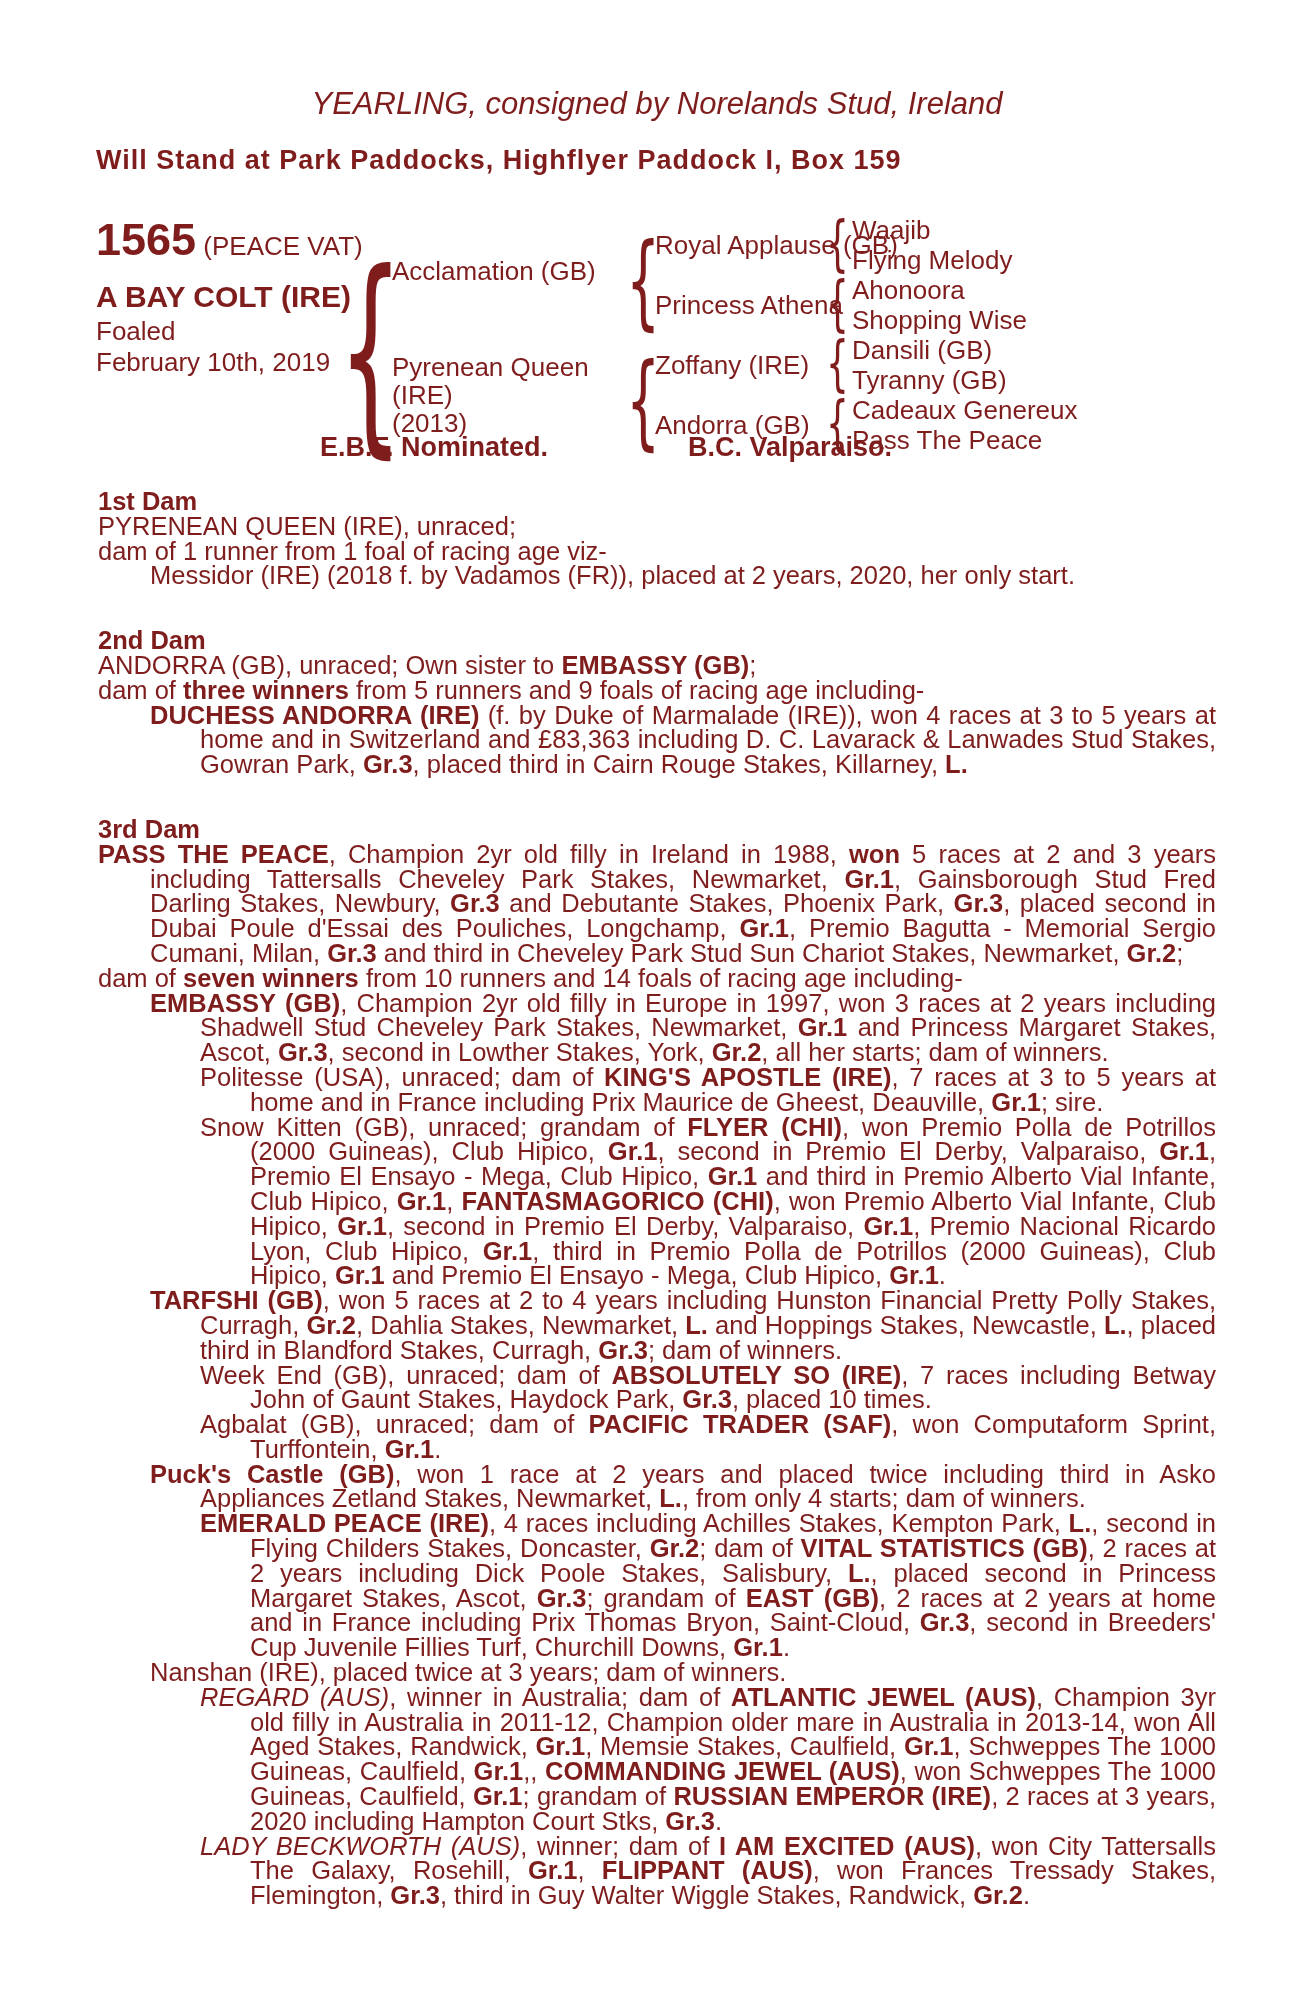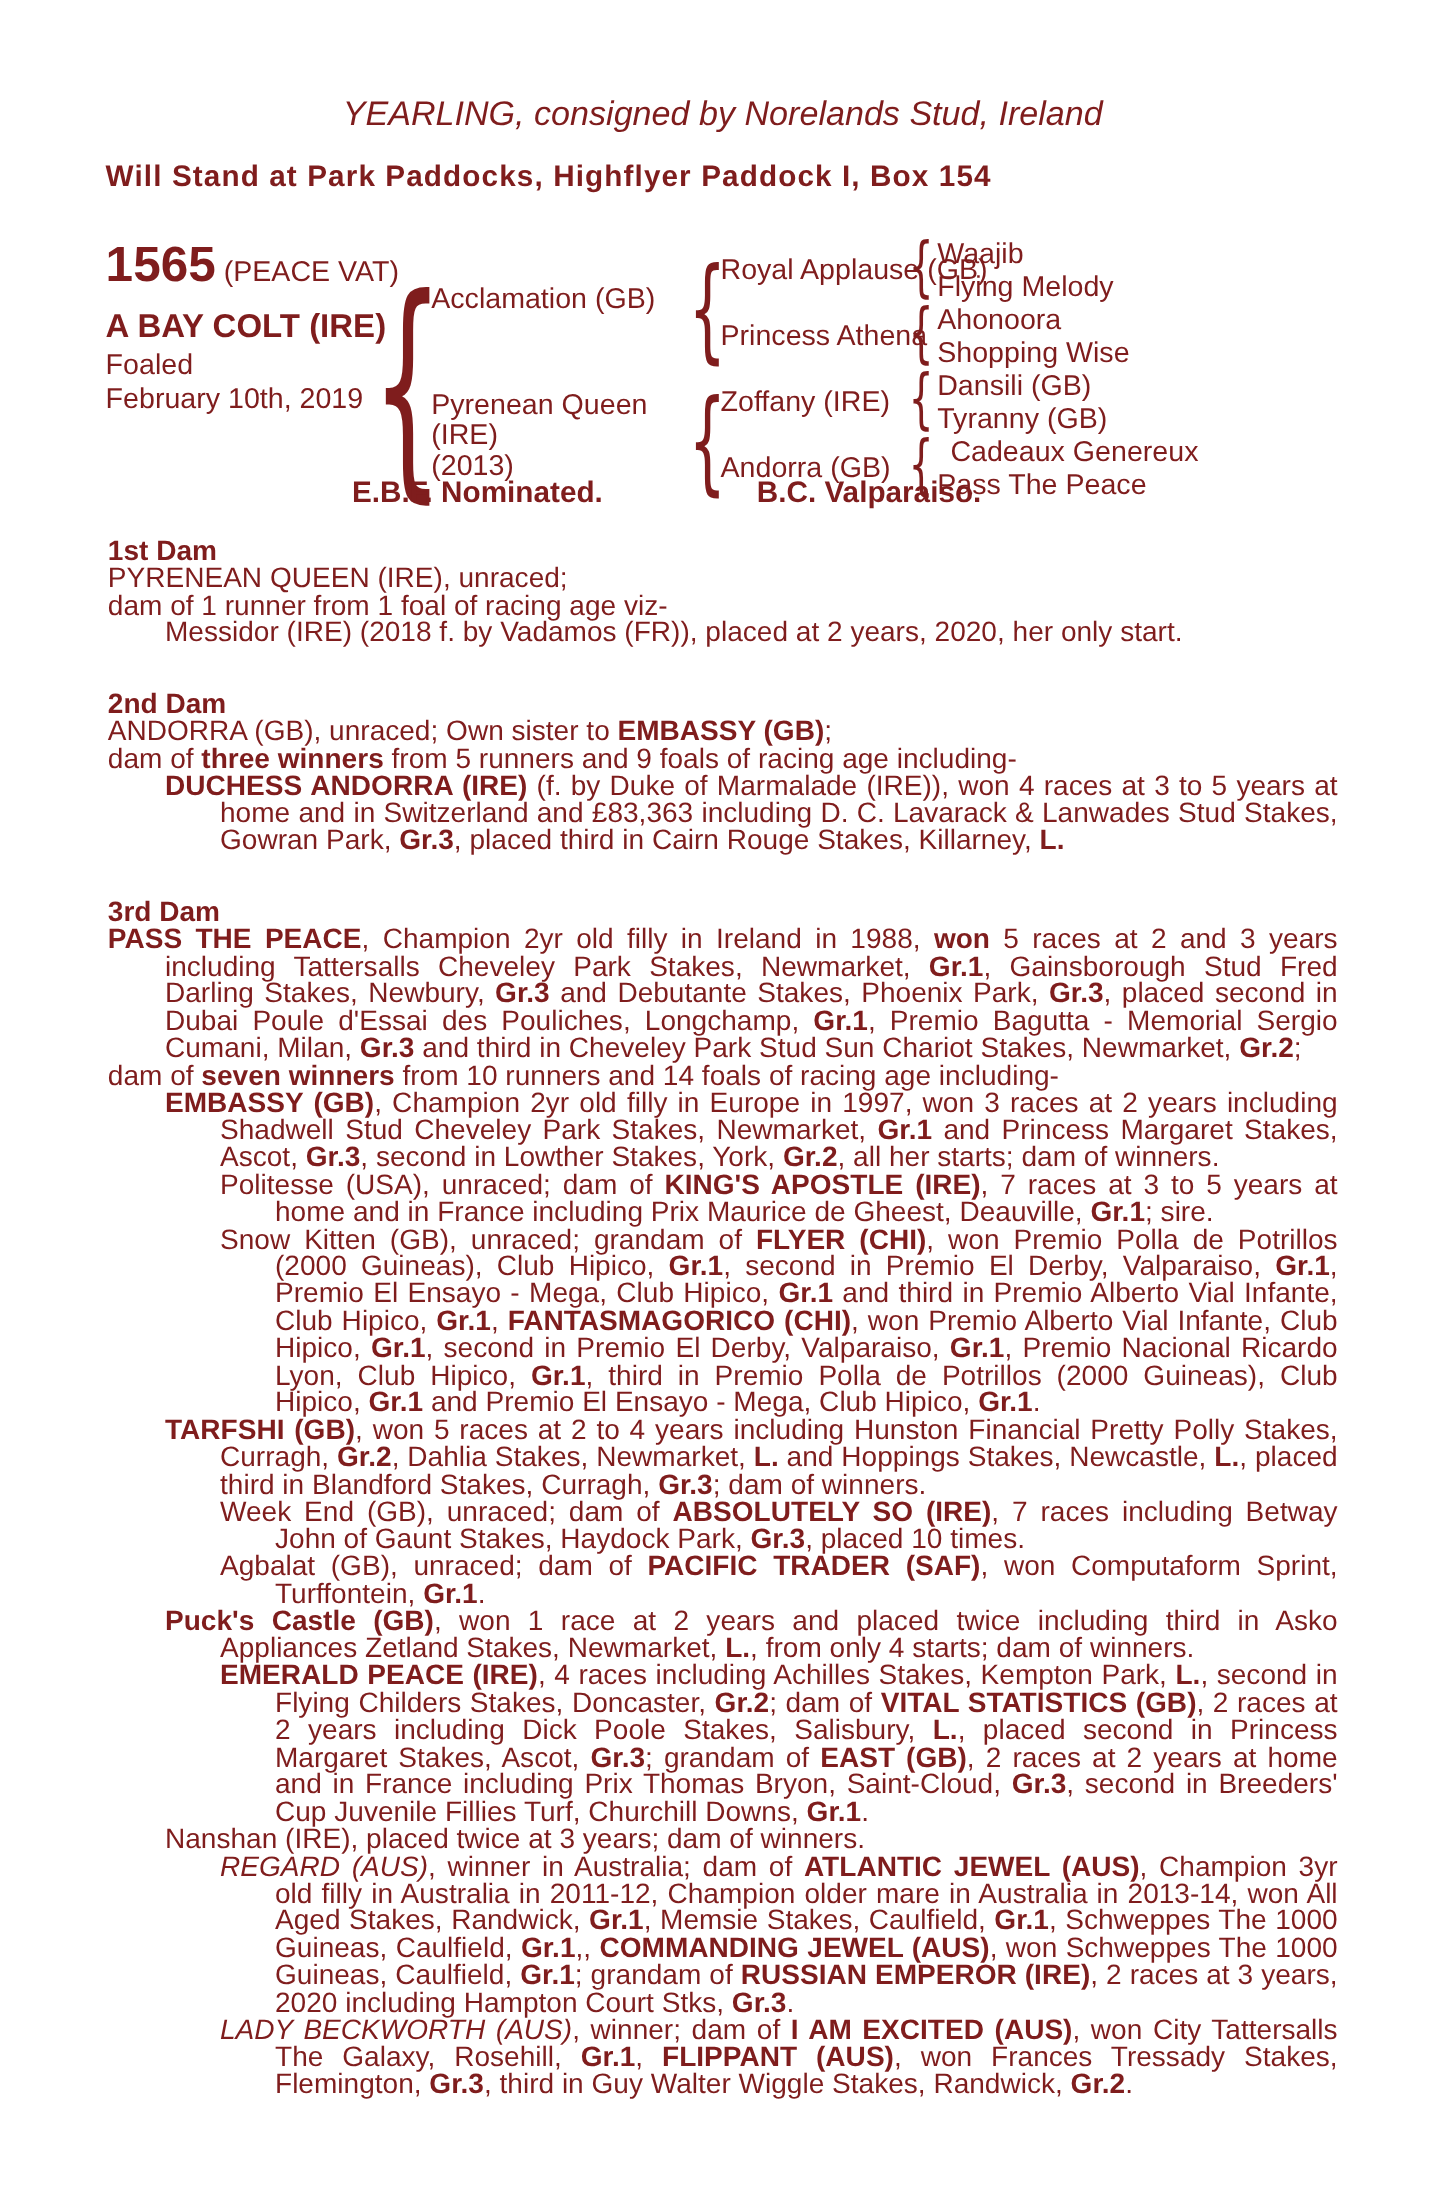--- a/index.html
+++ b/index.html
@@ -18,21 +18,21 @@
   .foaled{left:96px;top:316px;}
   .foaleddate{left:96px;top:347px;}
   .sire{left:392px;top:256px;}
   .dam1{left:392px;top:352px;}
   .dam2{left:392px;top:380px;}
   .dam3{left:392px;top:408px;}
   .gp{left:655px;}
   .gp0{top:230px;}.gp1{top:290px;}.gp2{top:350px;}.gp3{top:410px;}
   .ggp{left:852px;}
   .ggp0{top:215px;}.ggp1{top:245px;}.ggp2{top:275px;}.ggp3{top:305px;}
-  .ggp4{top:335px;}.ggp5{top:365px;}.ggp6{top:395px;margin-left:12px;}.ggp7{top:425px;}
+  .ggp4{top:335px;}.ggp5{top:365px;}.ggp6{top:395px;}.ggp7{top:425px;}
   .ebf{left:320px;top:432px;font-weight:bold;font-size:27px;}
   .bc{left:688px;top:432px;font-weight:bold;font-size:27px;}
   .brace{position:absolute;font-family:"DejaVu Sans",sans-serif;font-weight:normal;}
   .brace::before{content:"{";display:block;}
   .brM{left:338px;top:244px;font-size:205px;line-height:205px;
        transform:scale(0.5,1.05);transform-origin:left top;}
   .brG{font-size:98px;line-height:98px;transform:scale(0.55,1.05);transform-origin:left top;left:626px;}
   .brG0{top:230px;}.brG1{top:350px;}
   .brS{font-size:60px;line-height:60px;transform:scale(0.6,1.0);transform-origin:left top;left:826px;}
   .brS0{top:213px;}.brS1{top:273px;}.brS2{top:333px;}.brS3{top:393px;}
@@ -48,21 +48,21 @@
   .ind2{padding-left:152px;text-indent:-50px;}
   .b{font-weight:bold;}
   .i{font-style:italic;}
 </style>
 </head>
 <body>
 
 <div class="page">
 
   <div class="consignment">YEARLING, consigned by Norelands Stud, Ireland</div>
-  <div class="stand">Will Stand at Park Paddocks, Highflyer Paddock I, Box 154</div>
+  <div class="stand">Will Stand at Park Paddocks, Highflyer Paddock I, Box 159</div>
 
   <div class="ped">
     <div class="abs lotline"><span class="lotnum">1565</span> <span class="vat">(PEACE VAT)</span></div>
     <div class="abs horsename">A BAY COLT (IRE)</div>
     <div class="abs foaled">Foaled</div>
     <div class="abs foaleddate">February 10th, 2019</div>
 
     <div class="brace brM"></div>
     <div class="abs sire">Acclamation (GB)</div>
     <div class="abs dam1">Pyrenean Queen</div>

